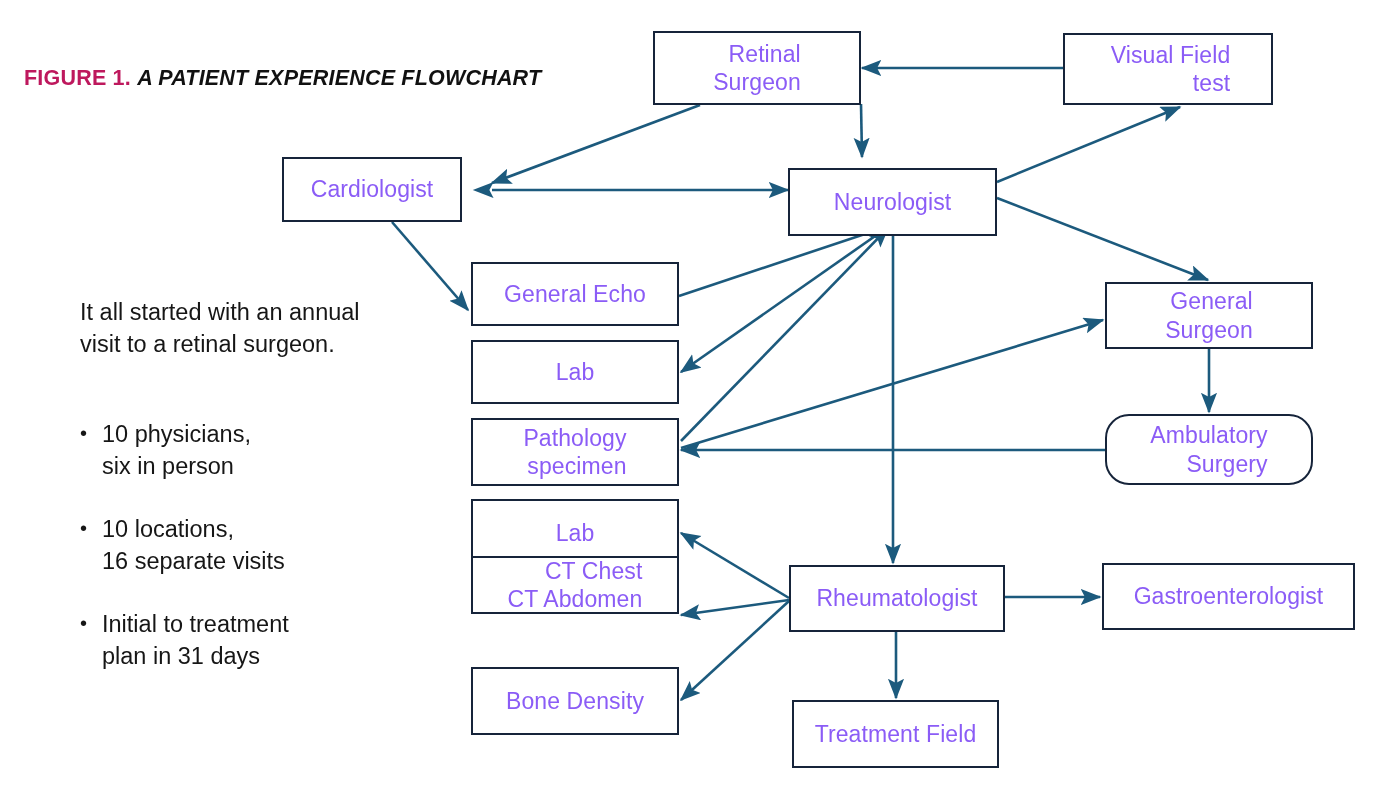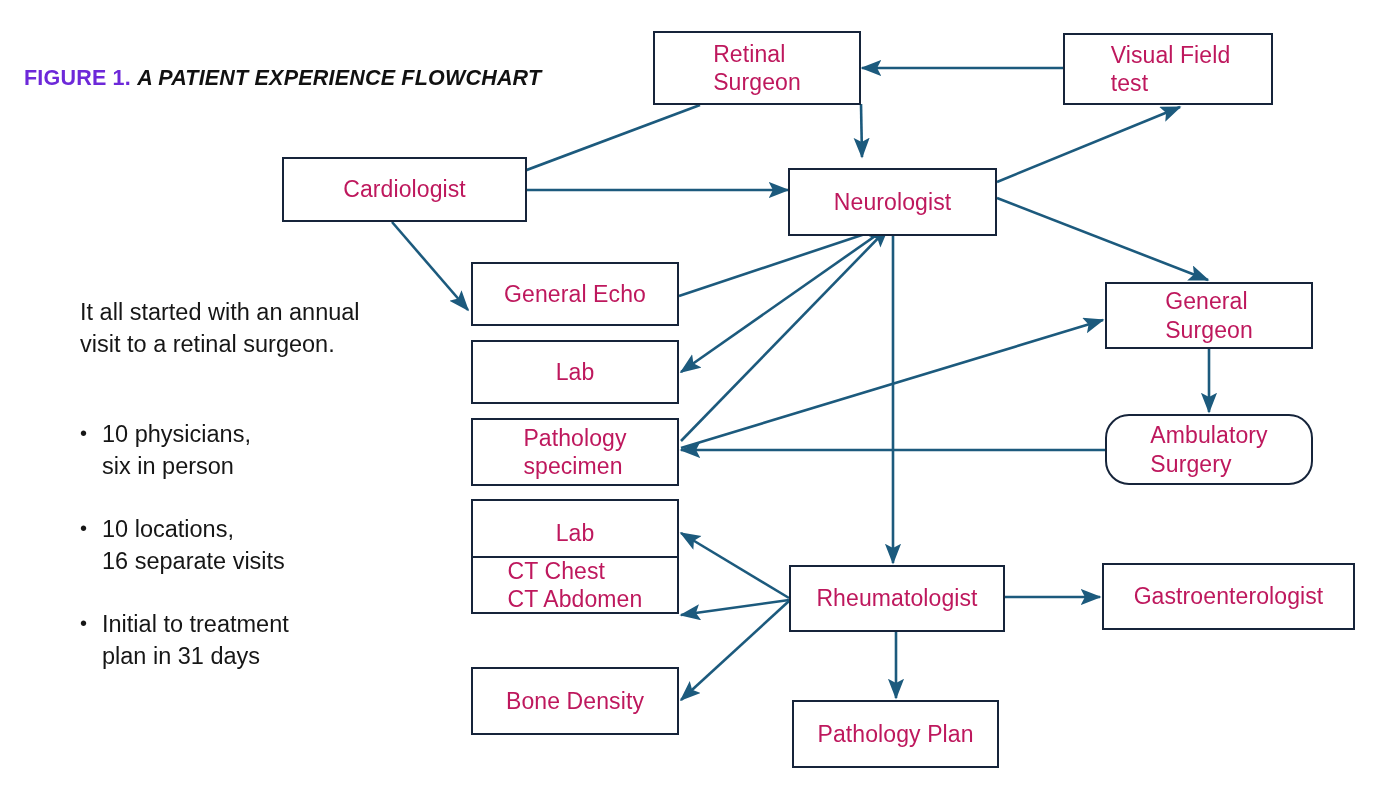--- a/index.html
+++ b/index.html
@@ -5,26 +5,26 @@
   html,body{margin:0;padding:0;background:#ffffff;}
   body{width:1400px;height:801px;position:relative;overflow:hidden;
        font-family:"Liberation Sans","DejaVu Sans",sans-serif;color:#1a1a1a;}
 
   #canvas{position:absolute;inset:0;width:1400px;height:801px;}
 
   svg.edges{position:absolute;left:0;top:0;width:1400px;height:801px;pointer-events:none;}
 
   .node{position:absolute;box-sizing:border-box;border:2.5px solid #16243a;
         background:#ffffff;display:flex;align-items:center;justify-content:center;
-        text-align:left;line-height:1.22;font-size:23px;color:#be185d;
+        text-align:right;line-height:1.22;font-size:23px;color:#8b5cf6;
         letter-spacing:.1px;padding:2px 6px;}
 
   #title{position:absolute;left:24px;top:66px;font-size:21.5px;font-weight:bold;
          letter-spacing:.2px;white-space:nowrap;}
-  #title .fig{color:#6d28d9;}
+  #title .fig{color:#be185d;}
   #title .rest{color:#111111;font-style:italic;}
 
   #intro{position:absolute;left:80px;top:296px;width:300px;font-size:23.5px;
          line-height:1.38;color:#161616;}
 
   #bullets{position:absolute;left:80px;top:418px;width:320px;font-size:23.5px;
            line-height:1.38;color:#161616;}
   #bullets .bullet{display:flex;margin-bottom:30px;}
   #bullets .dot{width:22px;flex:0 0 22px;text-align:left;font-size:20px;line-height:1.5;}
   #bullets .btext{flex:1 1 auto;}
@@ -102,21 +102,21 @@
       </g>
   </svg>
 
   <div id="node-layer">
       <div class="node" style="left: 653px; top: 31px; width: 208px; height: 74px;">
         <div><span>Retinal</span><br><span>Surgeon</span></div>
       </div>
       <div class="node" style="left: 1063px; top: 33px; width: 210px; height: 72px; padding-left: 11px;">
         <div><span>Visual Field</span><br><span>test</span></div>
       </div>
-      <div class="node" style="left: 282px; top: 157px; width: 245px; height: 65px;">
+      <div class="node" style="left: 282px; top: 157px; width: 180px; height: 65px;">
         <div>Cardiologist</div>
       </div>
       <div class="node" style="left: 788px; top: 168px; width: 209px; height: 68px;">
         <div>Neurologist</div>
       </div>
       <div class="node" style="left: 471px; top: 262px; width: 208px; height: 64px;">
         <div>General Echo</div>
       </div>
       <div class="node" style="left: 471px; top: 340px; width: 208px; height: 64px;">
         <div>Lab</div>
@@ -139,16 +139,16 @@
       <div class="node" style="left: 471px; top: 667px; width: 208px; height: 68px;">
         <div>Bone Density</div>
       </div>
       <div class="node" style="left: 789px; top: 565px; width: 216px; height: 67px;">
         <div>Rheumatologist</div>
       </div>
       <div class="node" style="left: 1102px; top: 563px; width: 253px; height: 67px;">
         <div>Gastroenterologist</div>
       </div>
       <div class="node" style="left: 792px; top: 700px; width: 207px; height: 68px;">
-        <div>Pathology Plan</div>
+        <div>Treatment Field</div>
       </div>
     </div>
 </div>
 
 </body></html>

